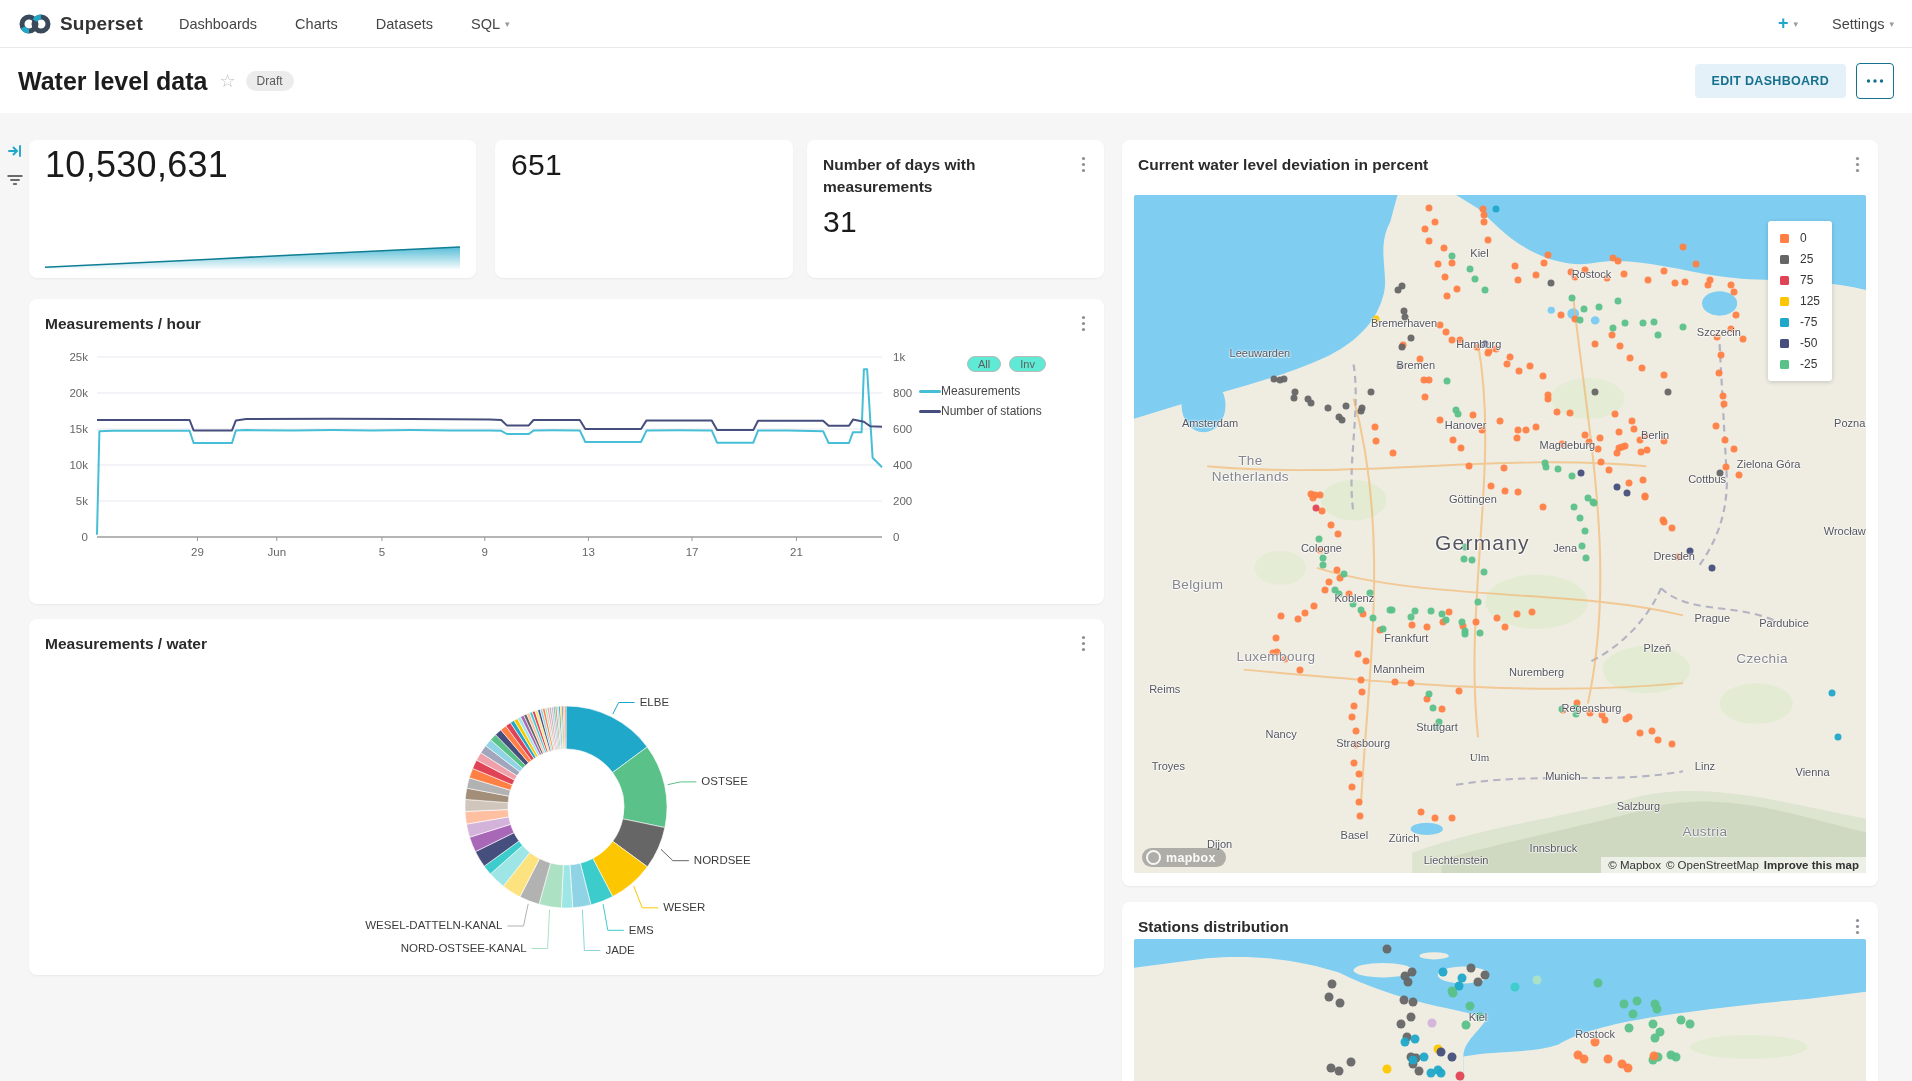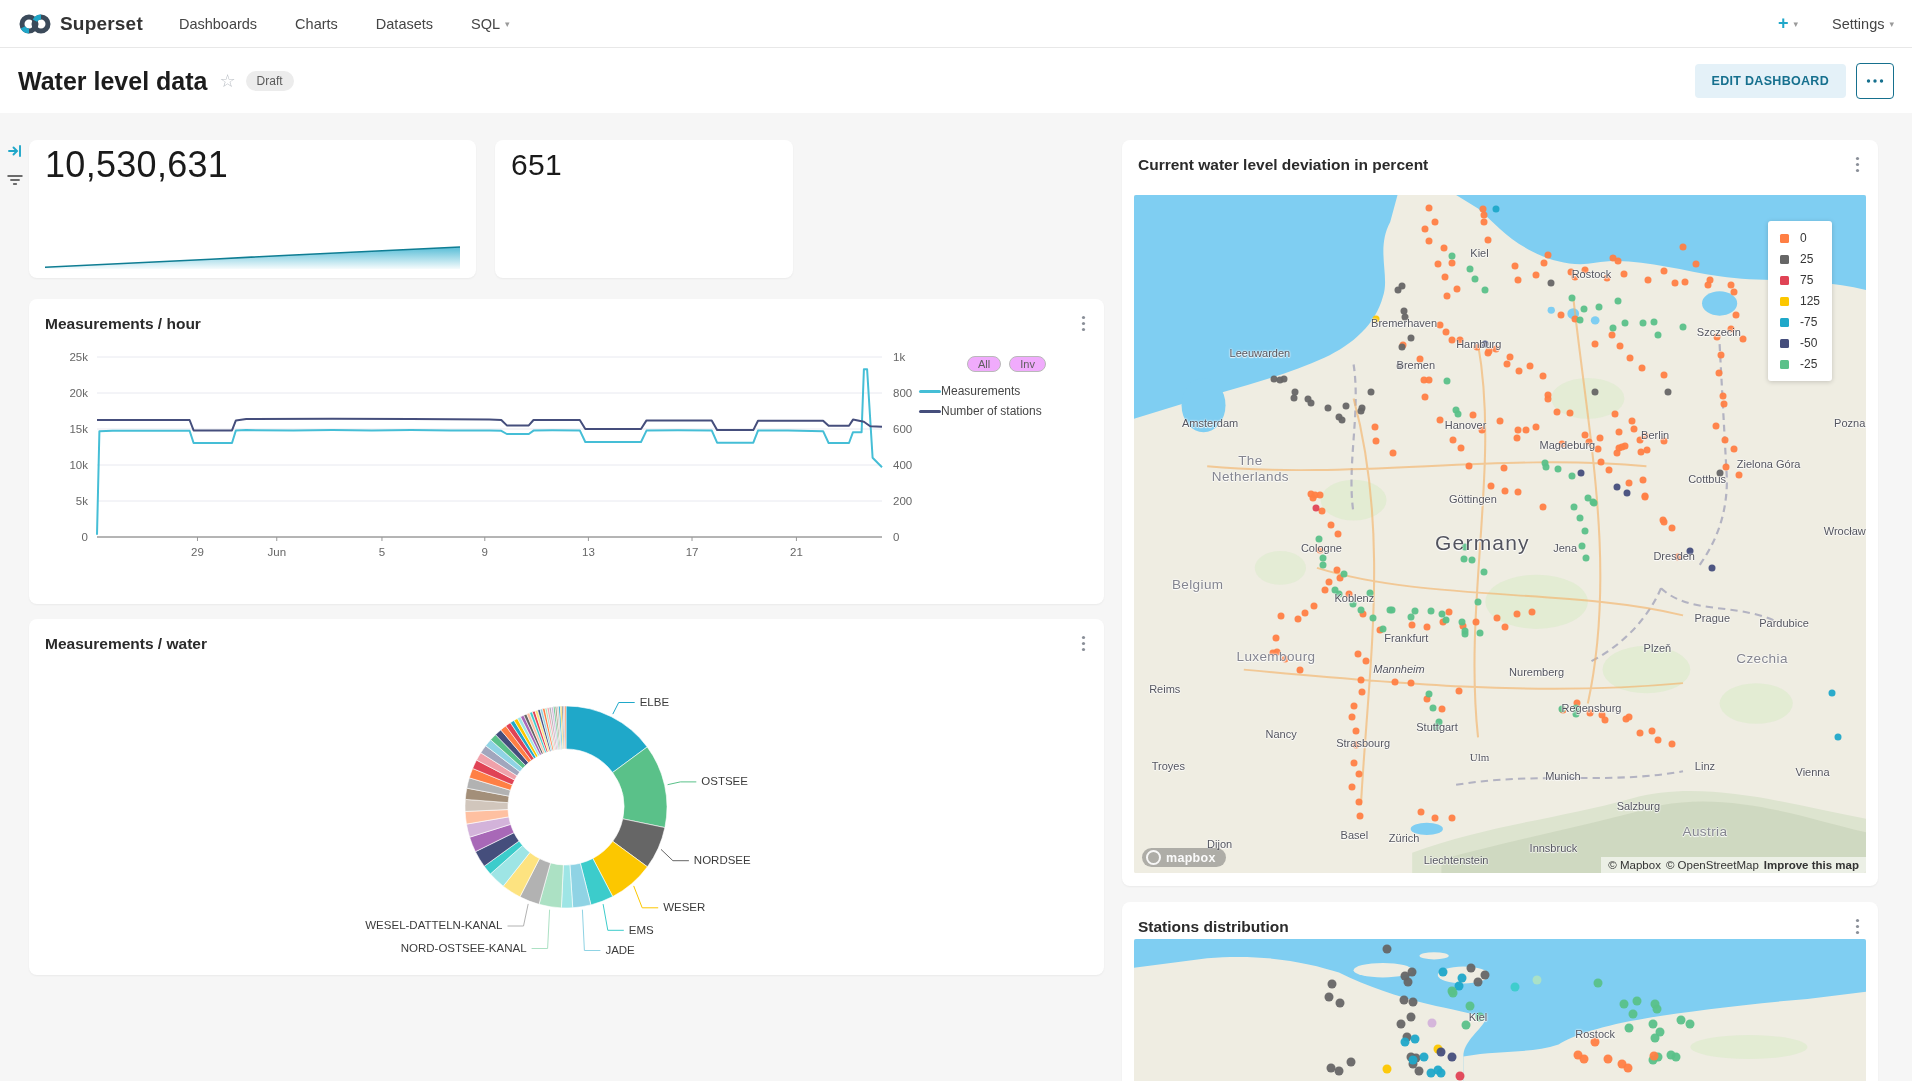--- a/index.html
+++ b/index.html
@@ -39,21 +39,21 @@
   #card-hourly{left:29px;top:186px;width:1075px;height:305px;}
   #card-water{left:29px;top:506px;width:1075px;height:356px;}
   #card-stmap{left:1122px;top:789px;width:756px;height:290px;}
   .big-number{font-size:36px;color:#1a1a1a;margin:4px 0 0 16px;letter-spacing:.3px;}
   .big-number.sm{font-size:30px;margin-top:8px;}
   #spark{position:absolute;left:16px;right:16px;bottom:9px;height:26px;width:415px;}
   .chart-wrap{display:flex;padding:4px 4px 0 10px;}
   #linechart{flex:none;}
   .chart-side{width:175px;padding-top:14px;}
   .pill-row{display:flex;gap:8px;justify-content:center;margin-bottom:12px;}
-  .pill{border:1px solid #b9b9b9;color:#5f5f5f;background:#f0abfc;font-size:11px;padding:1px 10px;border-radius:10px;
+  .pill{border:1px solid #b9b9b9;color:#5f5f5f;background:#5eead4;font-size:11px;padding:1px 10px;border-radius:10px;
     cursor:pointer;font-family:inherit;}
   .legend-item{display:flex;align-items:center;gap:0;margin:6px 0;cursor:pointer;}
   .legend-swatch{width:22px;height:3px;border-radius:2px;flex:none;}
   .legend-label{font-size:12px;color:#464646;}
   .map{position:absolute;left:12px;right:12px;overflow:hidden;border-radius:2px;background:#efede2;}
   #map-main{top:55px;bottom:13px;}
   #map-stations{top:37px;height:240px;}
   .map svg.terrain{position:absolute;left:0;top:0;width:100%;height:100%;}
   .mlabel{position:absolute;transform:translate(-50%,-50%);font-size:11px;color:#54555e;white-space:pre-line;
     text-align:center;line-height:1.25;text-shadow:0 0 2px #fff,0 0 2px #fff,0 1px 1px #fff;pointer-events:none;z-index:3;}
@@ -140,20 +140,31 @@
         </defs>
         <polygon points="0,26 0.0,24.2 83.0,20.2 166.0,16.2 249.0,12.0 332.0,8.0 415.0,4.0 415,26" fill="url(#sparkgrad)"></polygon>
         <polyline points="0.0,24.2 83.0,20.2 166.0,16.2 249.0,12.0 332.0,8.0 415.0,4.0" fill="none" stroke="#0f7d93" stroke-width="1.6"></polyline>
       </svg>
   </section>
 
   <section class="card" id="card-stations">
     <div class="big-number sm">651</div>
   </section>
 
+  <section class="card" id="card-days">
+    <div class="card-head">
+      <h2 class="card-title">Number of days with measurements</h2>
+      <span class="kebab"><svg width="5" height="17" viewBox="0 0 5 17">
+            <circle cx="2.5" cy="2.5" r="1.6" fill="#8a8f98"></circle>
+            <circle cx="2.5" cy="8.5" r="1.6" fill="#8a8f98"></circle>
+            <circle cx="2.5" cy="14.5" r="1.6" fill="#8a8f98"></circle>
+          </svg></span>
+    </div>
+    <div class="big-number sm">31</div>
+  </section>
 
   <section class="card" id="card-hourly">
     <div class="card-head">
       <h2 class="card-title">Measurements / hour</h2>
       <span class="kebab"><svg width="5" height="17" viewBox="0 0 5 17">
             <circle cx="2.5" cy="2.5" r="1.6" fill="#8a8f98"></circle>
             <circle cx="2.5" cy="8.5" r="1.6" fill="#8a8f98"></circle>
             <circle cx="2.5" cy="14.5" r="1.6" fill="#8a8f98"></circle>
           </svg></span>
     </div>
@@ -390,21 +401,21 @@
         <div class="mlabel" style="left: 58.9%; top: 52.2%;">Jena</div>
         <div class="mlabel" style="left: 73.8%; top: 53.4%;">Dresden</div>
         <div class="mlabel country" style="left: 8.7%; top: 57.5%;">Belgium</div>
         <div class="mlabel" style="left: 30.1%; top: 59.6%;">Koblenz</div>
         <div class="mlabel" style="left: 37.2%; top: 65.5%;">Frankfurt</div>
         <div class="mlabel country" style="left: 19.4%; top: 68.2%;">Luxembourg</div>
         <div class="mlabel" style="left: 79%; top: 62.5%;">Prague</div>
         <div class="mlabel" style="left: 88.8%; top: 63.3%;">Pardubice</div>
         <div class="mlabel" style="left: 71.5%; top: 67%;">Plzeň</div>
         <div class="mlabel country" style="left: 85.8%; top: 68.5%;">Czechia</div>
-        <div class="mlabel" style="left: 36.2%; top: 70.1%; font-style: italic;">Mannheim</div>
+        <div class="mlabel" style="left: 36.2%; top: 70.1%;">Mannheim</div>
         <div class="mlabel" style="left: 55%; top: 70.5%;">Nuremberg</div>
         <div class="mlabel" style="left: 4.2%; top: 73%;">Reims</div>
         <div class="mlabel" style="left: 62.5%; top: 75.8%;">Regensburg</div>
         <div class="mlabel" style="left: 20.1%; top: 79.7%;">Nancy</div>
         <div class="mlabel" style="left: 41.4%; top: 78.6%;">Stuttgart</div>
         <div class="mlabel" style="left: 31.3%; top: 80.9%;">Strasbourg</div>
         <div class="mlabel" style="left: 4.7%; top: 84.3%;">Troyes</div>
         <div class="mlabel" style="left: 47.2%; top: 83.1%; font-family: Liberation Serif, serif;">Ulm</div>
         <div class="mlabel" style="left: 58.6%; top: 85.8%;">Munich</div>
         <div class="mlabel" style="left: 78%; top: 84.3%;">Linz</div>

